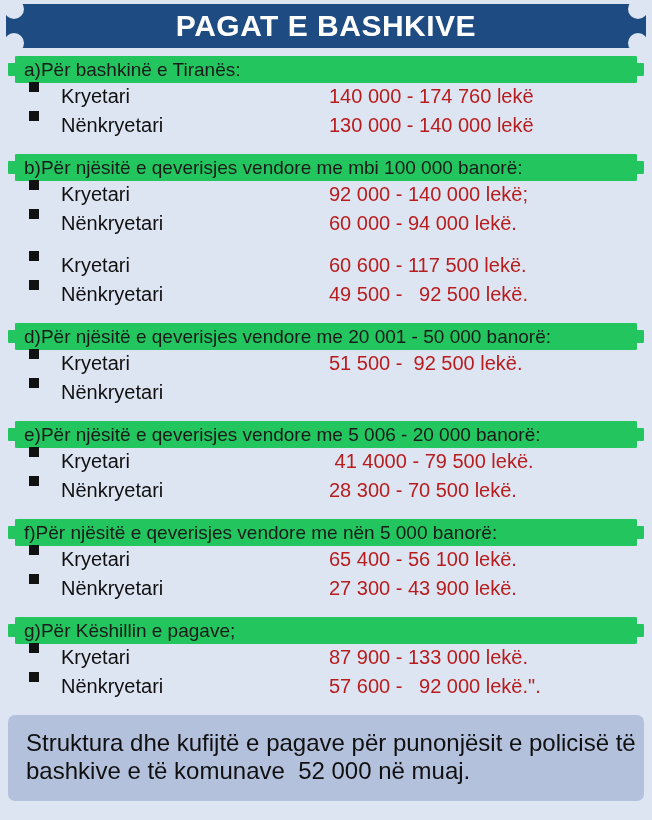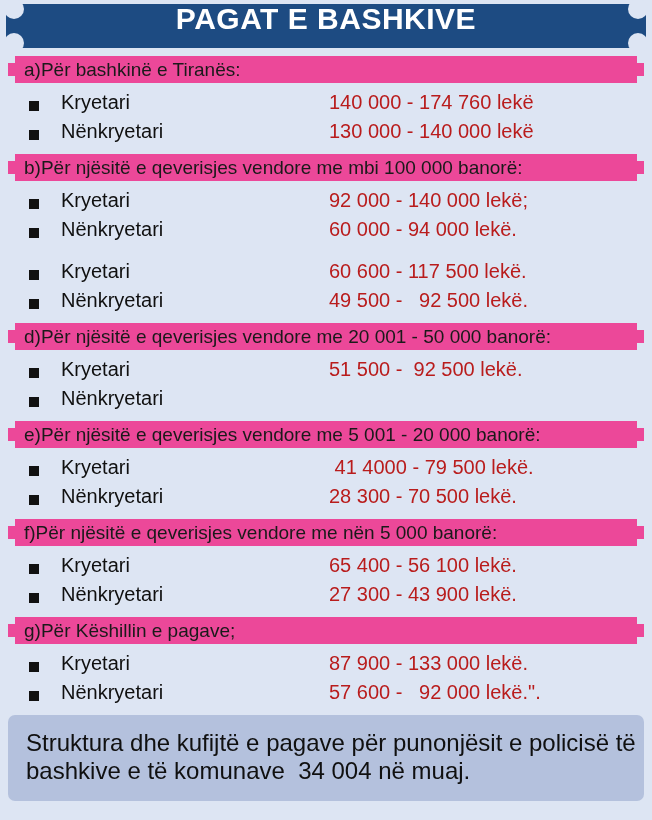--- a/index.html
+++ b/index.html
@@ -22,20 +22,21 @@
     margin: 4px 0 0 0;
   }
   .ribbon {
     position: absolute;
     left: 6px;
     right: 6px;
     top: 0;
     height: 44px;
     background: #1d4b82;
     display: flex;
+    align-items: center;
     justify-content: center;
   }
   
   .notch {
     position: absolute;
     width: 20px;
     height: 20px;
     border-radius: 50%;
     background: #dde5f3;
     z-index: 3;
@@ -56,27 +57,28 @@
 
   
   .sections {
     padding: 0 0 0 0;
   }
   .section {
     margin-bottom: 11px;
   }
   .sec-head {
     position: relative;
-    background: #ec4899;
+    background: #22c55e;
     height: 27px;
     margin: 0 8px 0 8px;
     display: flex;
     align-items: center;
     padding-left: 16px;
     box-sizing: border-box;
+    border-radius: 9px;
   }
   
   .sec-head::before,
   .sec-head::after {
     content: "";
     position: absolute;
     width: 8px;
     height: 8px;
     background: #dde5f3;
   }
@@ -98,21 +100,21 @@
     white-space: nowrap;
     position: relative;
     z-index: 2;
   }
 
   .rows {
     padding-top: 2px;
   }
   .row {
     display: flex;
-    align-items: flex-end;
+    align-items: flex-start;
     height: 29px;
     padding-left: 29px;
   }
   .bullet {
     width: 10px;
     height: 10px;
     background: #111111;
     flex: 0 0 auto;
     position: relative;
     top: -3px;
@@ -227,21 +229,21 @@
         <div class="row">
           <span class="bullet"></span>
           <span class="row-label">Nënkryetari</span>
         </div>
       </div>
     </div>
     <div class="section">
       <div class="sec-head">
         <span class="chamfer2 bl"></span>
         <span class="chamfer2 tr"></span>
-        <span class="sec-head-label">e)Për njësitë e qeverisjes vendore me 5 001 - 20 000 banorë:</span>
+        <span class="sec-head-label">e)Për njësitë e qeverisjes vendore me 5 006 - 20 000 banorë:</span>
       </div>
       <div class="rows">
         <div class="row">
           <span class="bullet"></span>
           <span class="row-label">Kryetari</span>
           <span class="row-value"> 41 4000 - 79 500 lekë.</span>
         </div>
         <div class="row">
           <span class="bullet"></span>
           <span class="row-label">Nënkryetari</span>
@@ -284,14 +286,14 @@
           <span class="bullet"></span>
           <span class="row-label">Nënkryetari</span>
           <span class="row-value">57 600 -   92 000 lekë.".</span>
         </div>
       </div>
     </div>
   </div>
 
 <div class="footer-note">
   <div class="footer-line">Struktura dhe kufijtë e pagave për punonjësit e policisë të</div>
-  <div class="footer-line">bashkive e të komunave  34 004 në muaj.</div>
+  <div class="footer-line">bashkive e të komunave  52 000 në muaj.</div>
 </div>
 
 </body></html>

